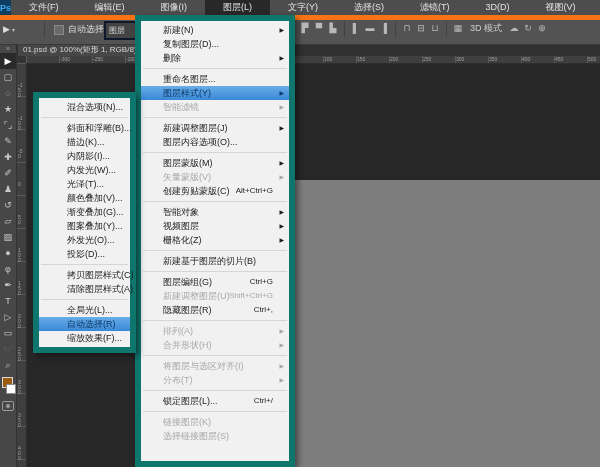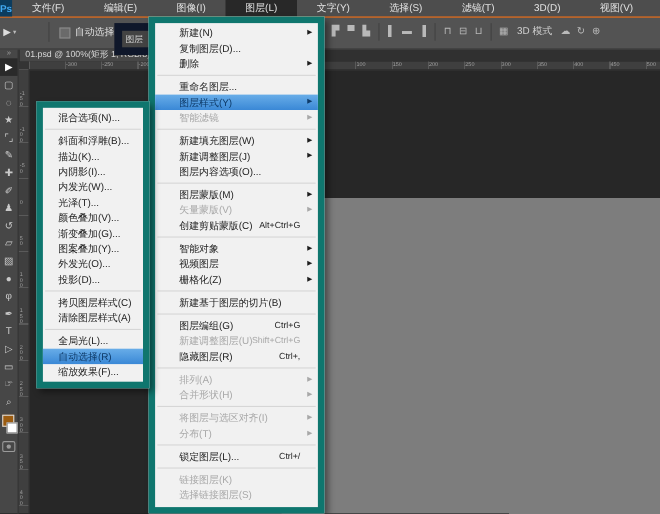--- a/index.html
+++ b/index.html
@@ -1,38 +1,38 @@
 <!DOCTYPE html>
 <html><head>
 <meta charset="utf-8">
 <style>
   html,body{margin:0;padding:0;background:#1a1a1a;}
   .screen{position:relative;width:600px;height:467px;overflow:hidden;background:#272727;
           font-family:"Liberation Sans",sans-serif;-webkit-font-smoothing:antialiased;}
 
   
   .menubar{position:absolute;top:0;left:0;right:0;height:15px;background:#4d4d4d;
-           border-bottom:1px solid #f97316;display:flex;align-items:stretch;z-index:6;}
+           border-bottom:5px solid #f97316;display:flex;align-items:stretch;z-index:6;}
   .ps-logo{width:21px;background:#0c3c5e;color:#41a9f1;font-weight:bold;font-size:9px;
            display:flex;align-items:center;justify-content:center;}
   .mb-item{padding:0 18px;font-size:9px;color:#e2e2e2;line-height:15px;white-space:nowrap;}
   .mb-item.active{background:#282828;}
 
   
   .optionsbar{position:absolute;top:15px;left:0;right:0;height:29px;background:#535353;
               border-bottom:1px solid #393939;z-index:4;}
   .tool-preset{position:absolute;left:3px;top:6px;width:26px;height:16px;color:#ddd;font-size:9px;
                display:flex;align-items:center;gap:2px;}
   .tp-caret{font-size:6px;color:#bbb;}
   .ob-sep{position:absolute;top:5px;width:1px;height:18px;background:#424242;}
   .checkbox{position:absolute;left:54px;top:10px;width:8px;height:8px;background:#6a6a6a;
             border:1px solid #8a8a8a;}
   .auto-label{position:absolute;left:68px;top:8px;font-size:9px;color:#dedede;}
   .auto-dd{position:absolute;left:104px;top:6px;width:34px;height:15px;background:#434343;
-           border:7px solid #0f172a;color:#d8d8d8;font-size:8px;line-height:15px;padding:0 3px;
+           border:2px solid #0f172a;color:#d8d8d8;font-size:8px;line-height:15px;padding:0 3px;
            display:flex;justify-content:space-between;align-items:center;}
   .opts-right{position:absolute;left:298px;top:5px;display:flex;align-items:center;}
   .opt-icon{width:14px;height:17px;color:#b9b9b9;font-size:9px;line-height:17px;text-align:center;}
   .opt-vsep{width:1px;height:16px;background:#424242;margin:0 4px;}
   .mode3d{font-size:9px;color:#cfcfcf;margin:0 5px;white-space:nowrap;}
 
   
   .tabbar{position:absolute;top:44px;left:16px;right:0;height:12px;background:#303030;z-index:1;}
   .tab{position:absolute;left:2px;top:0;height:12px;background:#474747;color:#d6d6d6;
        font-size:8px;line-height:12px;padding:0 5px;display:flex;gap:7px;align-items:center;
@@ -69,21 +69,21 @@
   .canvas{position:absolute;top:63px;left:26px;right:0;bottom:0;background:#272727;overflow:hidden;z-index:0;}
   .image-area{position:absolute;left:230px;top:117px;width:400px;height:340px;background:#7d7d7d;}
 
   
   .menu{position:absolute;background:#f1f1f1;border:6px solid #0f766e;box-sizing:border-box;
         box-shadow:3px 3px 6px rgba(0,0,0,0.45);padding:2px 0;z-index:20;}
   #layer-menu{left:135px;top:15px;width:160px;height:452px;overflow:hidden;}
   #layer-style-submenu{left:33px;top:92px;width:103px;z-index:21;}
   .menu-item{position:relative;height:14px;line-height:14px;font-size:9px;color:#1d1d1d;
              padding-left:22px;white-space:nowrap;}
-  #layer-style-submenu .menu-item{padding-left:14px;}
+  #layer-style-submenu .menu-item{padding-left:28px;}
   .menu-item.disabled{color:#a8a8a8;}
   .menu-item.hl{background:linear-gradient(#68ade8,#3a88d6);color:#0e3a68;}
   .mi-shortcut{position:absolute;right:16px;top:0;font-size:8px;}
   .mi-arrow{position:absolute;right:5px;top:0;font-size:6px;}
   .menu-sep{height:1px;background:#d6d6d6;margin:3px 2px;}
 </style>
 </head>
 <body>
 
 <div class="screen">
@@ -216,21 +216,20 @@
 
   <div class="menu" id="layer-menu">
       <div class="menu-item"><span class="mi-label">新建(N)</span><span class="mi-arrow">▶</span></div>
       <div class="menu-item"><span class="mi-label">复制图层(D)...</span></div>
       <div class="menu-item"><span class="mi-label">删除</span><span class="mi-arrow">▶</span></div>
       <div class="menu-sep"></div>
       <div class="menu-item"><span class="mi-label">重命名图层...</span></div>
       <div class="menu-item hl"><span class="mi-label">图层样式(Y)</span><span class="mi-arrow">▶</span></div>
       <div class="menu-item disabled"><span class="mi-label">智能滤镜</span><span class="mi-arrow">▶</span></div>
       <div class="menu-sep"></div>
-      <div class="menu-item"><span class="mi-label">新建填充图层(W)</span><span class="mi-arrow">▶</span></div>
       <div class="menu-item"><span class="mi-label">新建调整图层(J)</span><span class="mi-arrow">▶</span></div>
       <div class="menu-item"><span class="mi-label">图层内容选项(O)...</span></div>
       <div class="menu-sep"></div>
       <div class="menu-item"><span class="mi-label">图层蒙版(M)</span><span class="mi-arrow">▶</span></div>
       <div class="menu-item disabled"><span class="mi-label">矢量蒙版(V)</span><span class="mi-arrow">▶</span></div>
       <div class="menu-item"><span class="mi-label">创建剪贴蒙版(C)</span><span class="mi-shortcut">Alt+Ctrl+G</span></div>
       <div class="menu-sep"></div>
       <div class="menu-item"><span class="mi-label">智能对象</span><span class="mi-arrow">▶</span></div>
       <div class="menu-item"><span class="mi-label">视频图层</span><span class="mi-arrow">▶</span></div>
       <div class="menu-item"><span class="mi-label">栅格化(Z)</span><span class="mi-arrow">▶</span></div>

